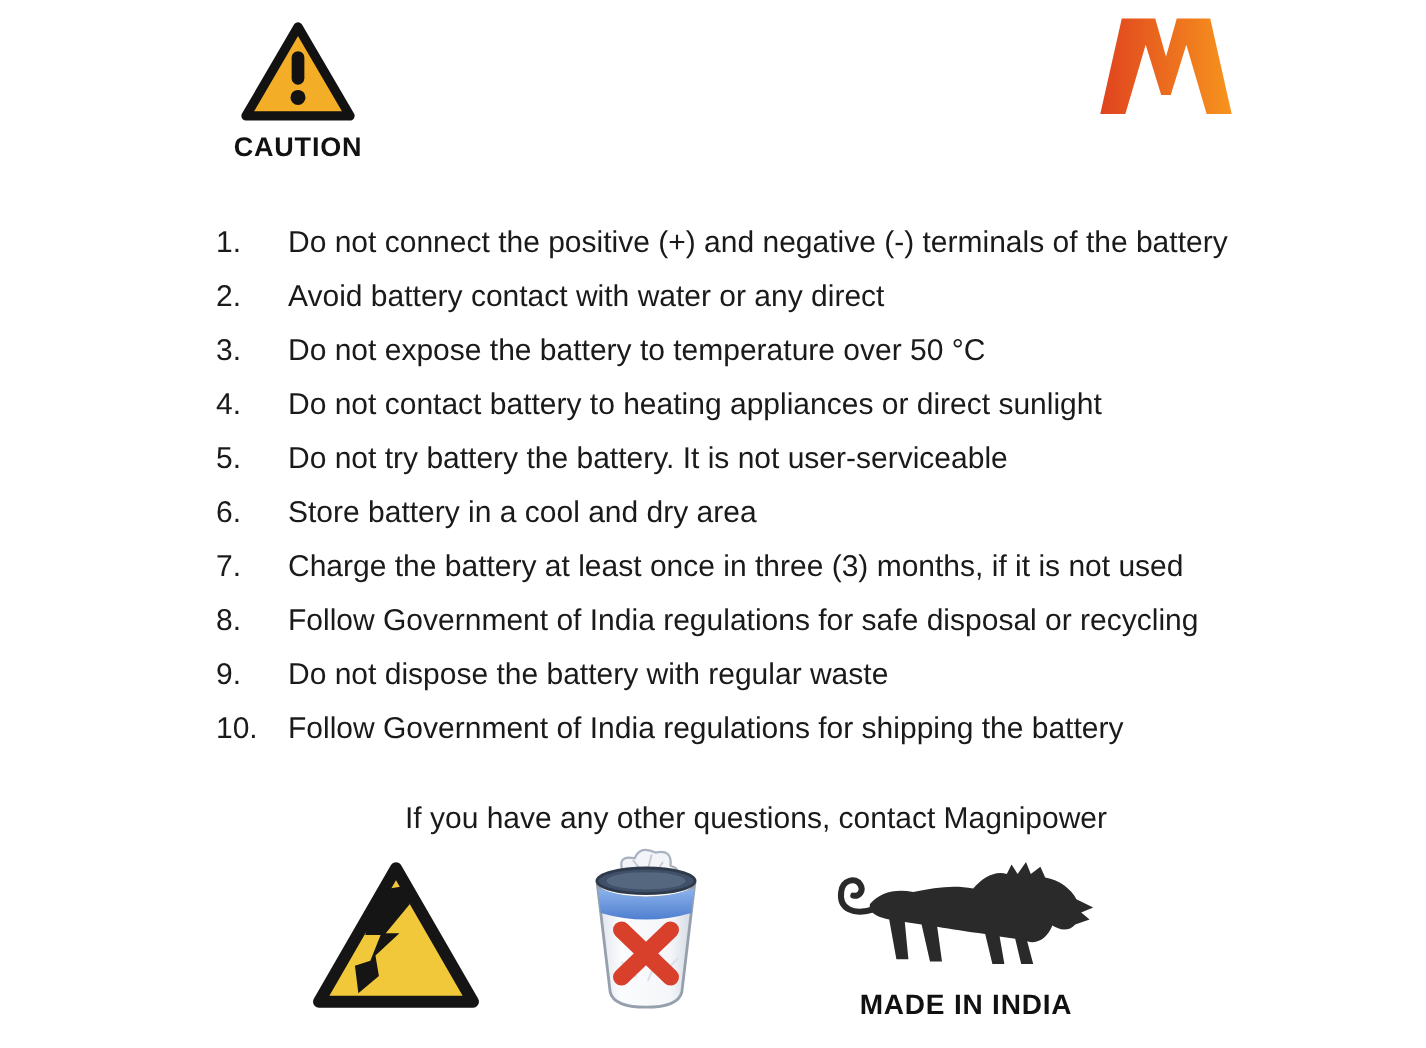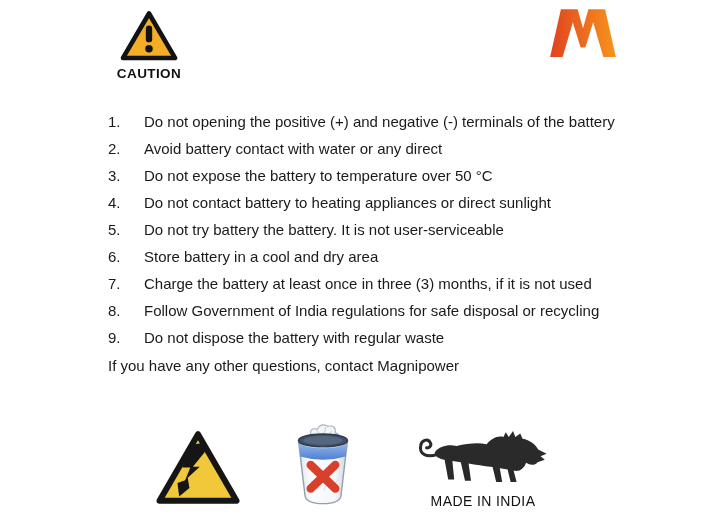--- a/index.html
+++ b/index.html
@@ -13,26 +13,26 @@
   .caution-label{margin-top:4px;font-size:13.5px;font-weight:700;letter-spacing:.4px;color:#111;}
   
   .brand-block{position:absolute;left:545px;top:8px;width:80px;text-align:left;}
   .brand-block svg{display:block;margin-left:5px;}
   .brand-wordmark{margin-top:4px;font-size:17px;font-weight:400;letter-spacing:2.5px;color:#6f6f6f;}
   
   .instructions{position:absolute;left:108px;top:108px;width:540px;font-size:15px;line-height:27px;}
   .row{display:flex;height:27px;}
   .row .num{width:36px;flex:0 0 36px;}
   .row .txt{flex:1;white-space:nowrap;}
-  .contact-note{margin-top:1px;height:27px;line-height:27px;white-space:nowrap;}
+  .contact-note{margin-top:18px;height:27px;line-height:27px;white-space:nowrap;text-align:center;}
   
   .hazard-icon-wrap{position:absolute;left:155px;top:429px;}
   .bin-icon-wrap{position:absolute;left:290px;top:422px;}
   .lion-block{position:absolute;left:406px;top:428px;width:154px;text-align:center;}
-  .made-in-india{margin-top:1px;font-size:14px;font-weight:400;letter-spacing:.4px;color:#111;white-space:nowrap;}
+  .made-in-india{margin-top:1px;font-size:14px;font-weight:700;letter-spacing:.4px;color:#111;white-space:nowrap;}
 </style>
 </head>
 <body>
 
 <div class="canvas">
 
   <div class="caution-block">
     <svg width="58" height="52" viewBox="0 0 100 90">
       <path d="M50,6 L95,83 L5,83 Z" fill="#f3ad26" stroke="#121212" stroke-width="8" stroke-linejoin="round"></path>
       <rect x="44.5" y="27" width="11" height="29" rx="5.5" fill="#121212"></rect>
@@ -49,21 +49,21 @@
           <stop offset="1" stop-color="#f7941d"></stop>
         </linearGradient>
       </defs>
       <polygon fill="url(#mg)" points="0,82 18,2 46,2 55,34 64,2 92,2 110,82 89,82 72,24 59,66 51,66 38,24 21,82"></polygon>
     </svg>
   </div>
 
   <div class="instructions">
     <div class="row">
       <span class="num">1.</span>
-      <span class="txt">Do not opening the positive (+) and negative (-) terminals of the battery</span>
+      <span class="txt">Do not connect the positive (+) and negative (-) terminals of the battery</span>
     </div>
     <div class="row">
       <span class="num">2.</span>
       <span class="txt">Avoid battery contact with water or any direct</span>
     </div>
     <div class="row">
       <span class="num">3.</span>
       <span class="txt">Do not expose the battery to temperature over 50 °C</span>
     </div>
     <div class="row">
@@ -82,20 +82,24 @@
       <span class="num">7.</span>
       <span class="txt">Charge the battery at least once in three (3) months, if it is not used</span>
     </div>
     <div class="row">
       <span class="num">8.</span>
       <span class="txt">Follow Government of India regulations for safe disposal or recycling</span>
     </div>
     <div class="row">
       <span class="num">9.</span>
       <span class="txt">Do not dispose the battery with regular waste</span>
+    </div>
+    <div class="row">
+      <span class="num">10.</span>
+      <span class="txt">Follow Government of India regulations for shipping the battery</span>
     </div>
     <div class="contact-note">If you have any other questions, contact Magnipower</div>
   </div>
 
   <div class="hazard-icon-wrap">
     <svg width="86" height="77" viewBox="0 0 100 90">
       <path d="M50,6 L95,84 L5,84 Z" fill="#f2c83b" stroke="#151515" stroke-width="7" stroke-linejoin="round"></path>
       <polygon fill="#151515" points="57,16 39,19 32,45 41,45 35,60 26,63 28,79 40,69 38,57 52,44 44,44 58,27"></polygon>
     </svg>
   </div>

